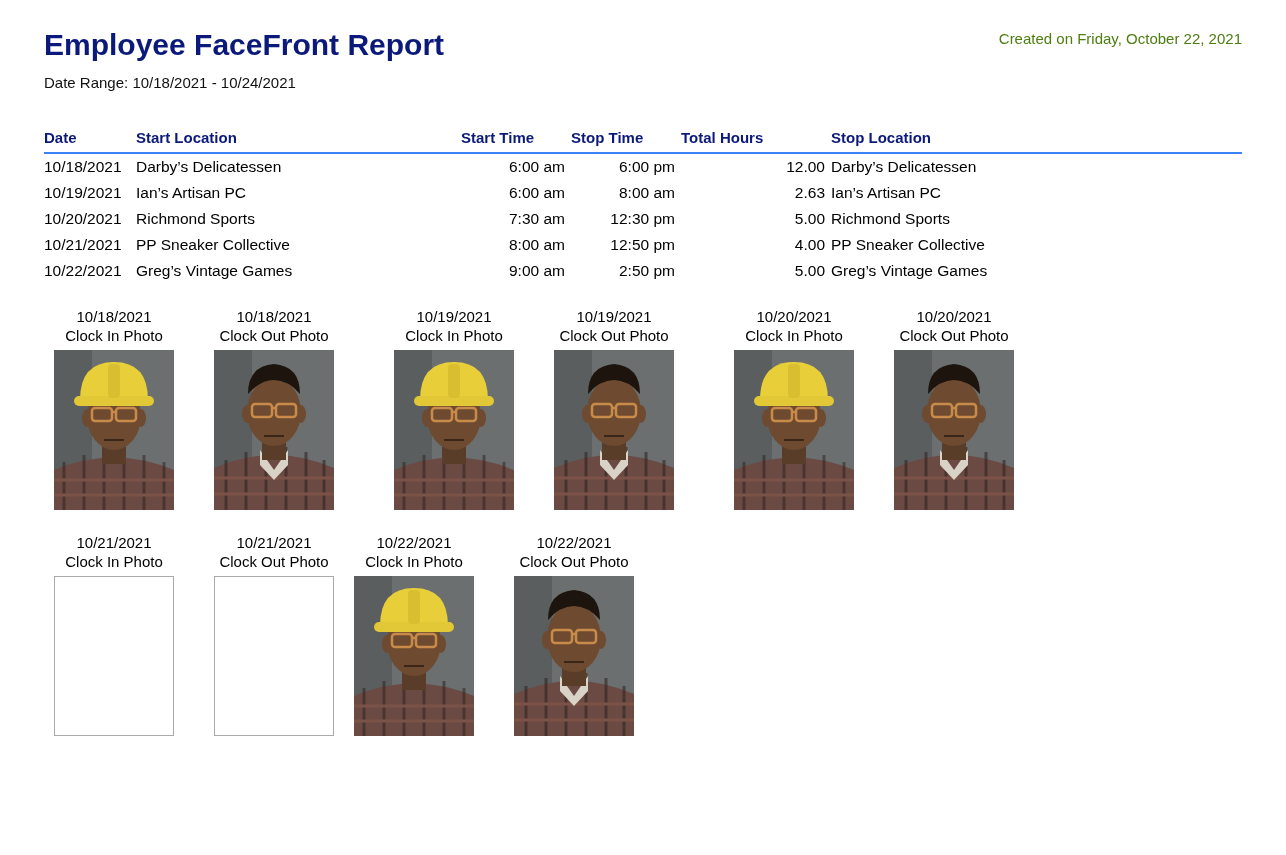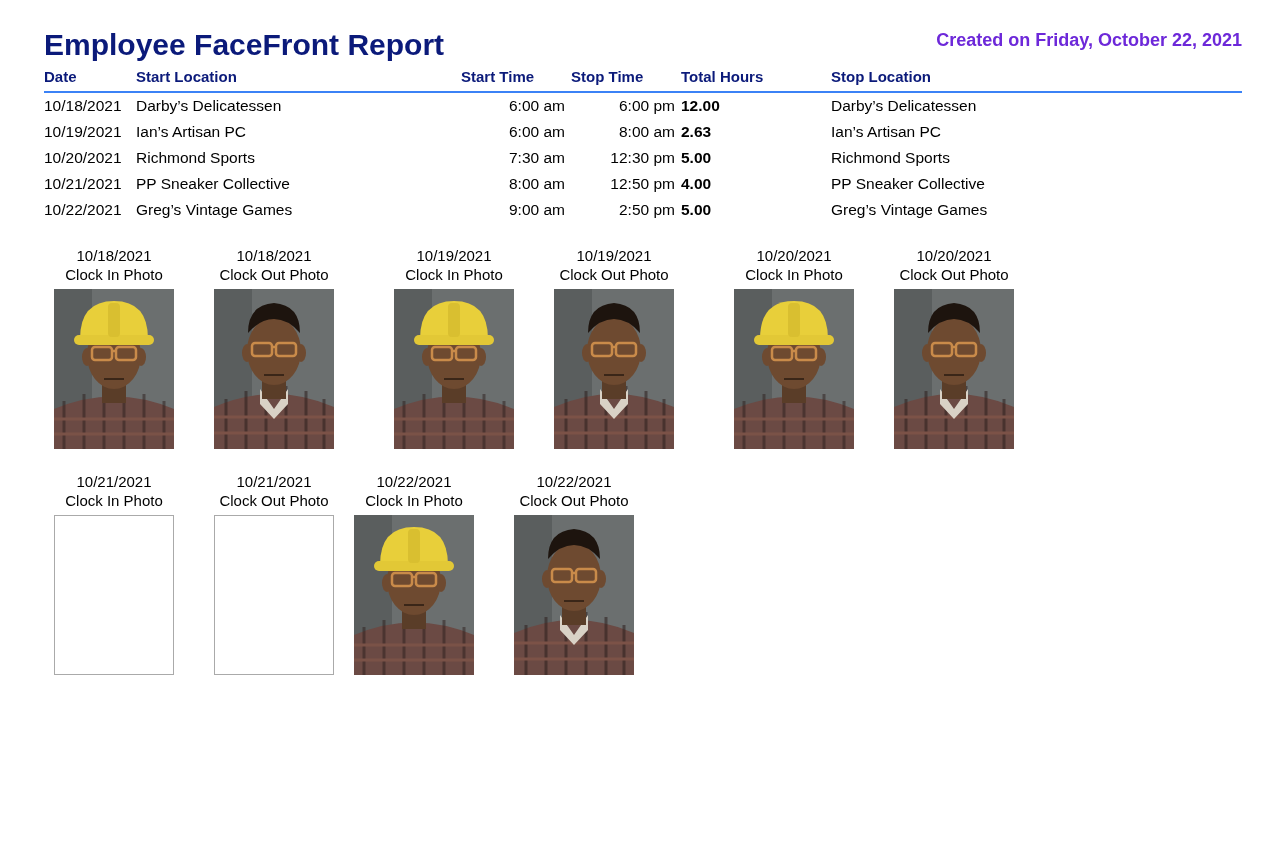--- a/index.html
+++ b/index.html
@@ -12,29 +12,28 @@
     width: 1286px;
   }
   .page {
     padding: 28px 44px 40px 44px;
     position: relative;
   }
   .created {
     position: absolute;
     top: 30px;
     right: 44px;
-    font-size: 18px;
-    color: #6d28d9;
-    font-weight: bold;
+    font-size: 15px;
+    color: #4d7c0f;
   }
   .title {
     color: #0b1a7a;
     font-size: 30px;
     font-weight: 700;
-    margin: 0 0 2px 0;
+    margin: 0 0 12px 0;
   }
   .subtitle {
     font-size: 15px;
     color: #111;
     margin: 0 0 34px 0;
   }
   .employee {
     color: #0b1a7a;
     font-size: 22px;
     font-weight: 700;
@@ -54,21 +53,21 @@
   }
   table.entries td {
     font-size: 15.5px;
     padding: 4px 6px 4px 0;
     vertical-align: top;
   }
   .col-date   { width: 92px; }
   .col-startl { width: 325px; }
   .col-startt { width: 110px; text-align: right; padding-right: 50px;}
   .col-stopt  { width: 110px; text-align: right; padding-right: 50px;}
-  .col-total  { width: 150px; padding-right: 16px; font-weight: bold;}
+  .col-total  { width: 150px; text-align: right; padding-right: 16px;}
   .col-stopl  { }
   th.col-startt, th.col-stopt { text-align: right; padding-right: 50px;}
   th.col-total { text-align: right; padding-right: 16px;}
 
   .photos {
     margin-top: 24px;
     display: flex;
     flex-wrap: wrap;
     gap: 0;
     width: 1210px;
@@ -174,20 +173,21 @@
       <line x1="50" y1="86" x2="70" y2="86" stroke="#3a2618" stroke-width="2"></line>
     </g>
   </defs>
 </svg>
 
 <div class="page">
 
   <div class="created">Created on Friday, October 22, 2021</div>
 
   <h1 class="title">Employee FaceFront Report</h1>
+  <div class="subtitle">Date Range: 10/18/2021 - 10/24/2021</div>
 
 
   <table class="entries">
     <thead>
       <tr>
         <th class="col-date">Date</th>
         <th class="col-startl">Start Location</th>
         <th class="col-startt">Start Time</th>
         <th class="col-stopt">Stop Time</th>
         <th class="col-total">Total Hours</th>

